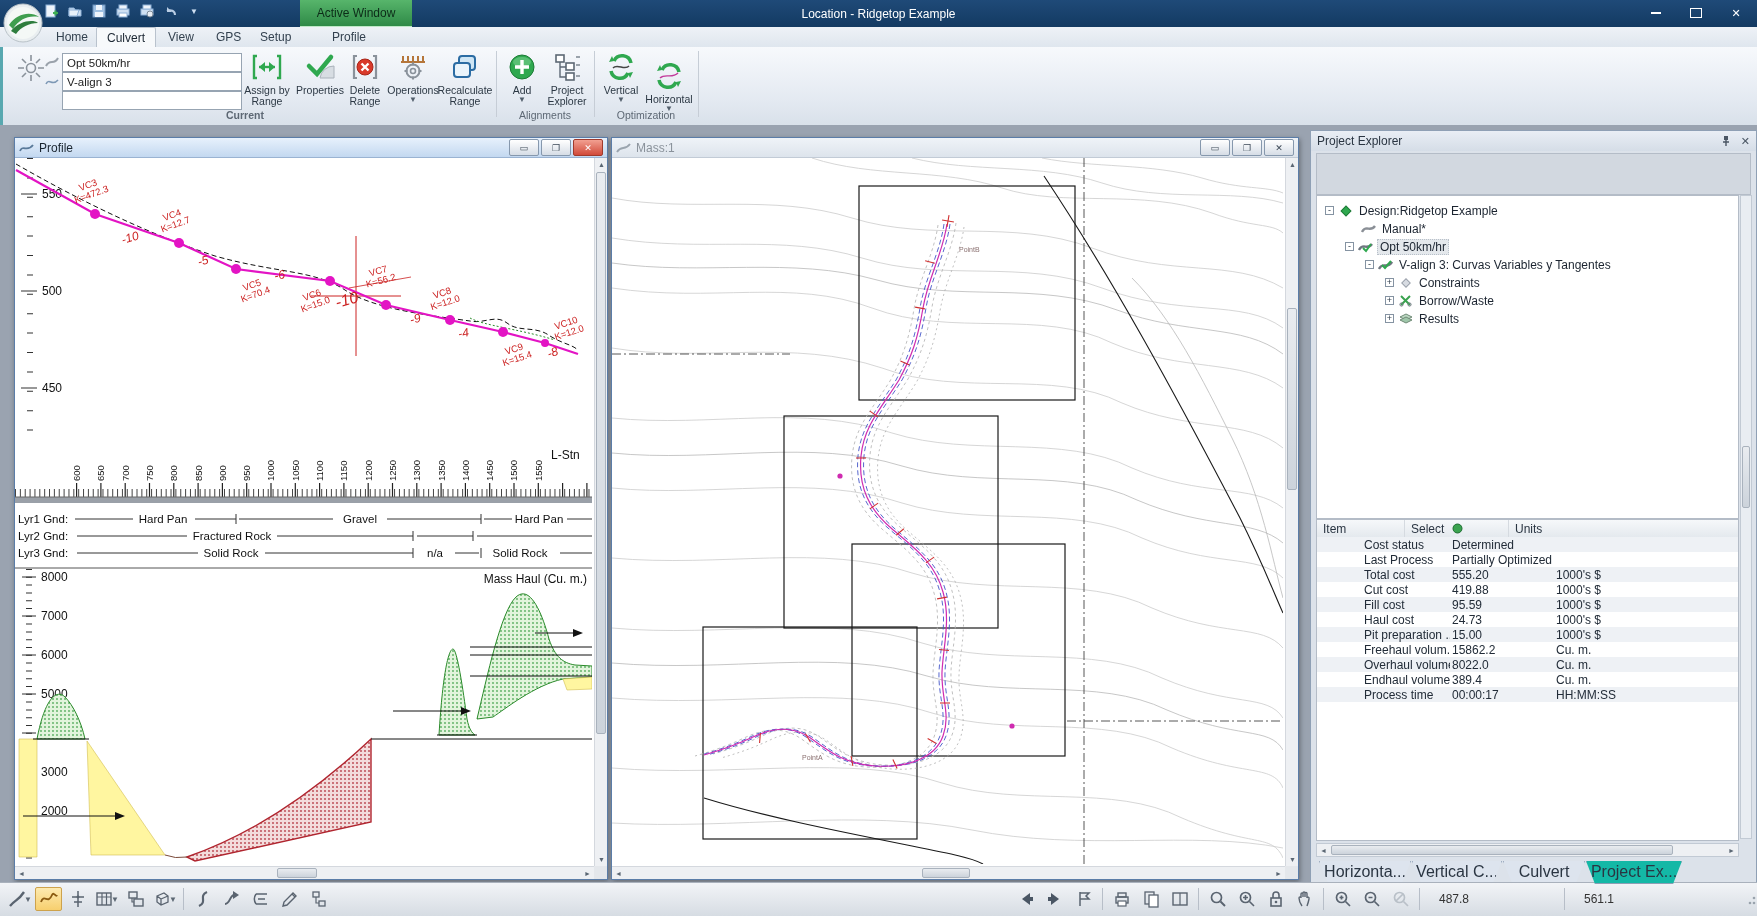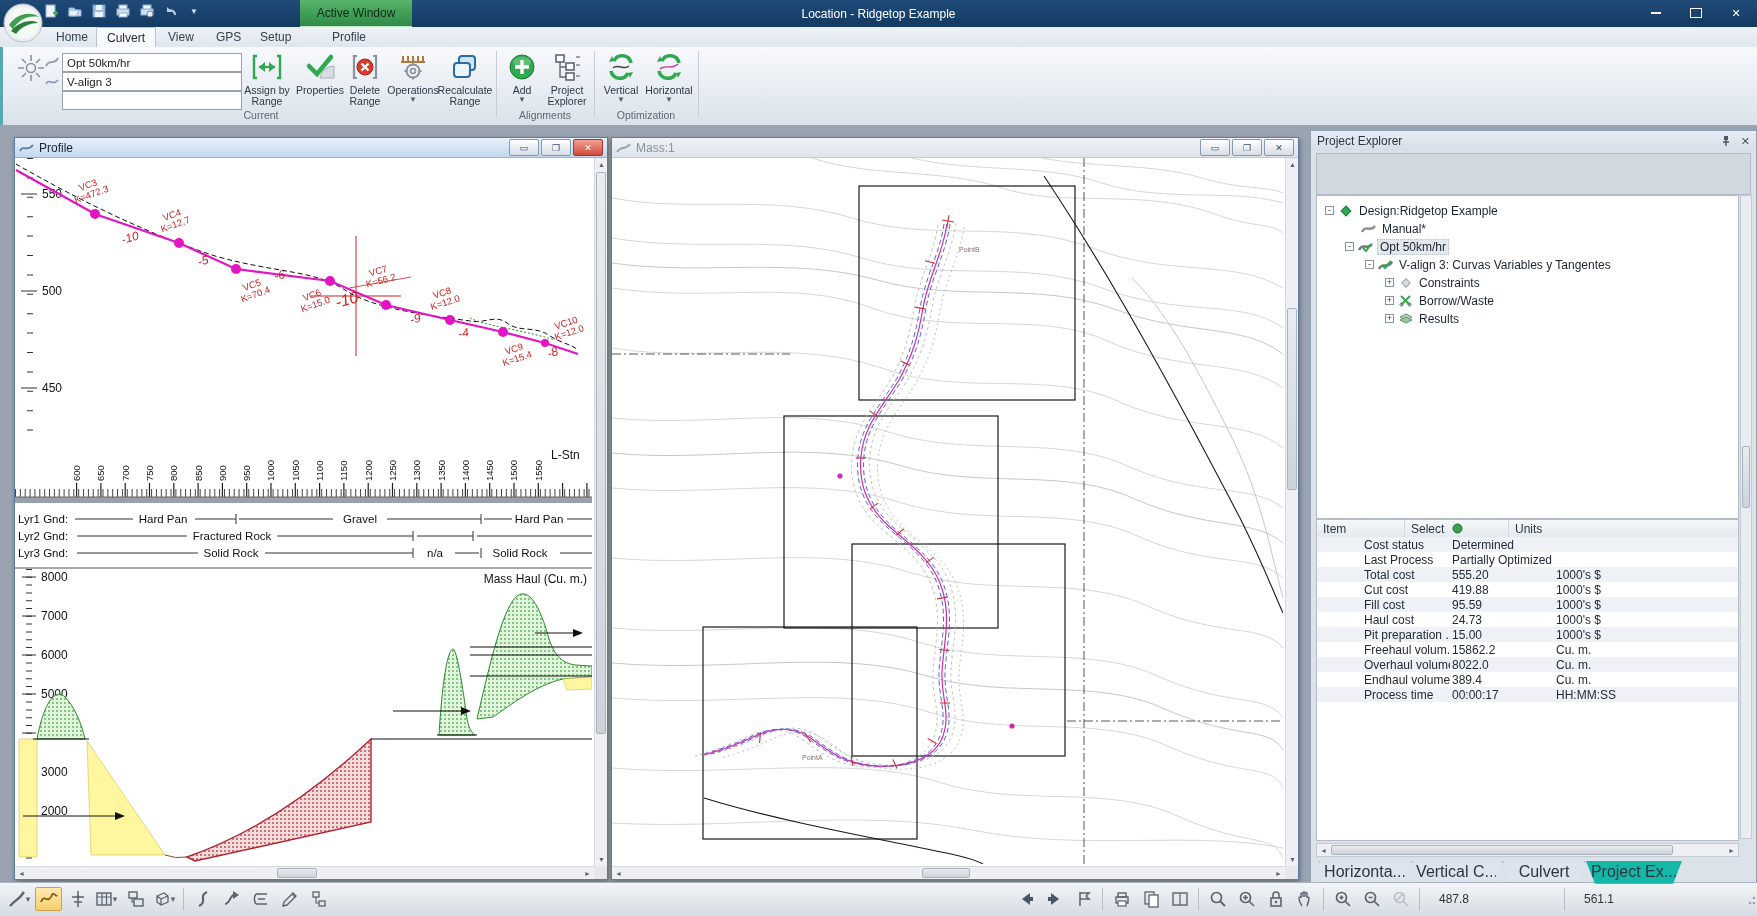--- a/index.html
+++ b/index.html
@@ -287,38 +287,38 @@
         <path d="M25 11 A9 9 0 0 0 8 9"></path>
               <path d="M5 19 A9 9 0 0 0 22 21"></path>
             </g>
         <path d="M8 9 l-5 1 3 -6 z M22 21 l5 -1 -3 6 z" fill="#2fa84f"></path>
         <path d="M7 16 C11 11 19 19 23 14" fill="none" stroke="#444" stroke-width="1.4"></path>
           </svg>
       </span>
       <span class="rlbl">Vertical</span>
       <span class="dd8">▼</span>
     </div>
-    <div class="rbtn" style="left:644px;width:50px;">
+    <div class="rbtn" style="left:644px;width:50px;justify-content:flex-end;">
       <span class="ric">
         <svg width="30" height="30" viewBox="0 0 30 30">
             <g fill="none" stroke="#2fa84f" stroke-width="3.6">
         <path d="M25 11 A9 9 0 0 0 8 9"></path>
               <path d="M5 19 A9 9 0 0 0 22 21"></path>
             </g>
         <path d="M8 9 l-5 1 3 -6 z M22 21 l5 -1 -3 6 z" fill="#2fa84f"></path>
         <path d="M6 17 C11 12 18 18 24 12" fill="none" stroke="#c2389a" stroke-width="1.4"></path>
           </svg>
       </span>
       <span class="rlbl">Horizontal</span>
       <span class="dd8">▼</span>
     </div>
 
     <div class="rdiv" style="left:698px;"></div>
 
-    <div class="rgl" style="left:16px;width:490px;">Current</div>
+    <div class="rgl" style="left:0;width:490px;font-weight:bold;">Current</div>
     <div class="rgl" style="left:496px;width:98px;">Alignments</div>
     <div class="rgl" style="left:594px;width:104px;">Optimization</div>
   </div>
   <div class="edgestrip"></div>
 
   <div class="mdi">
 
     <div class="win" style="left:14px;top:12px;width:592px;height:741px;">
       <div class="wtb">
         <svg width="16" height="14">

